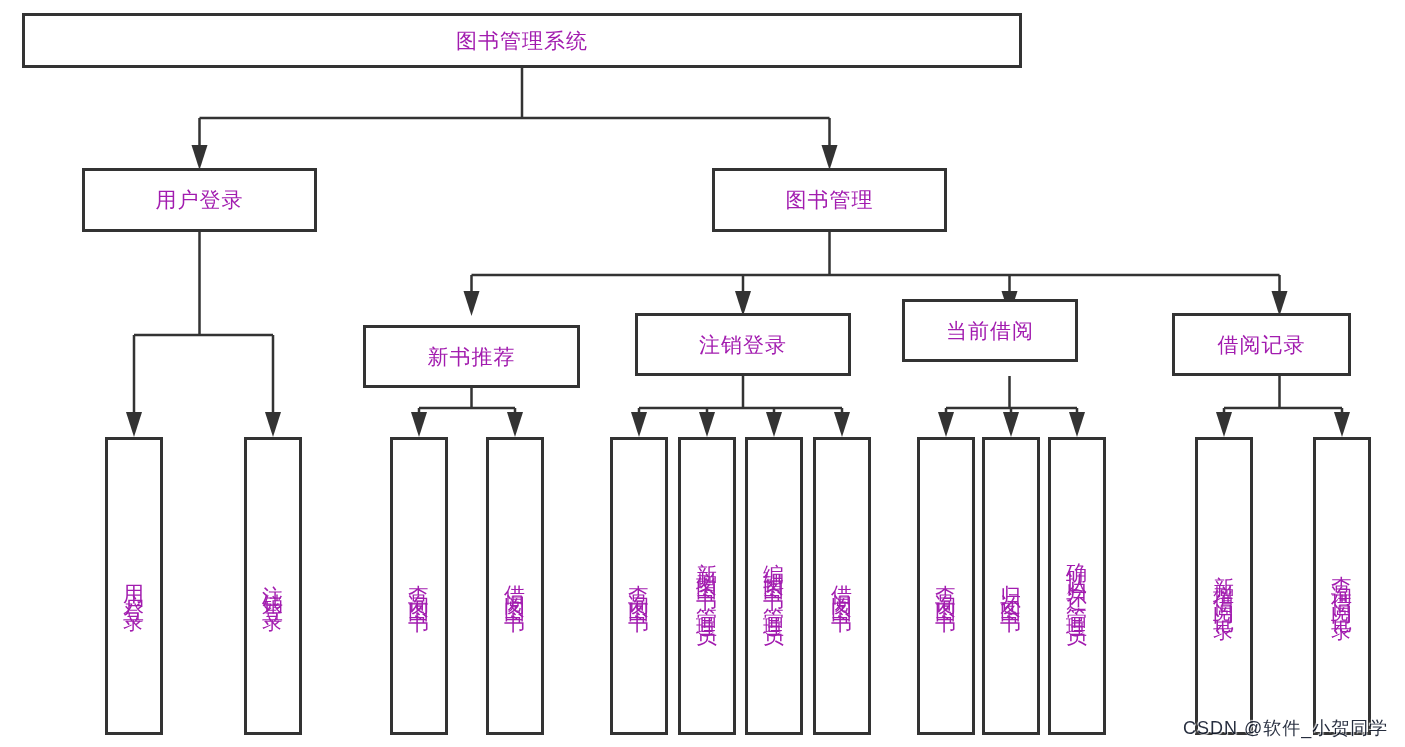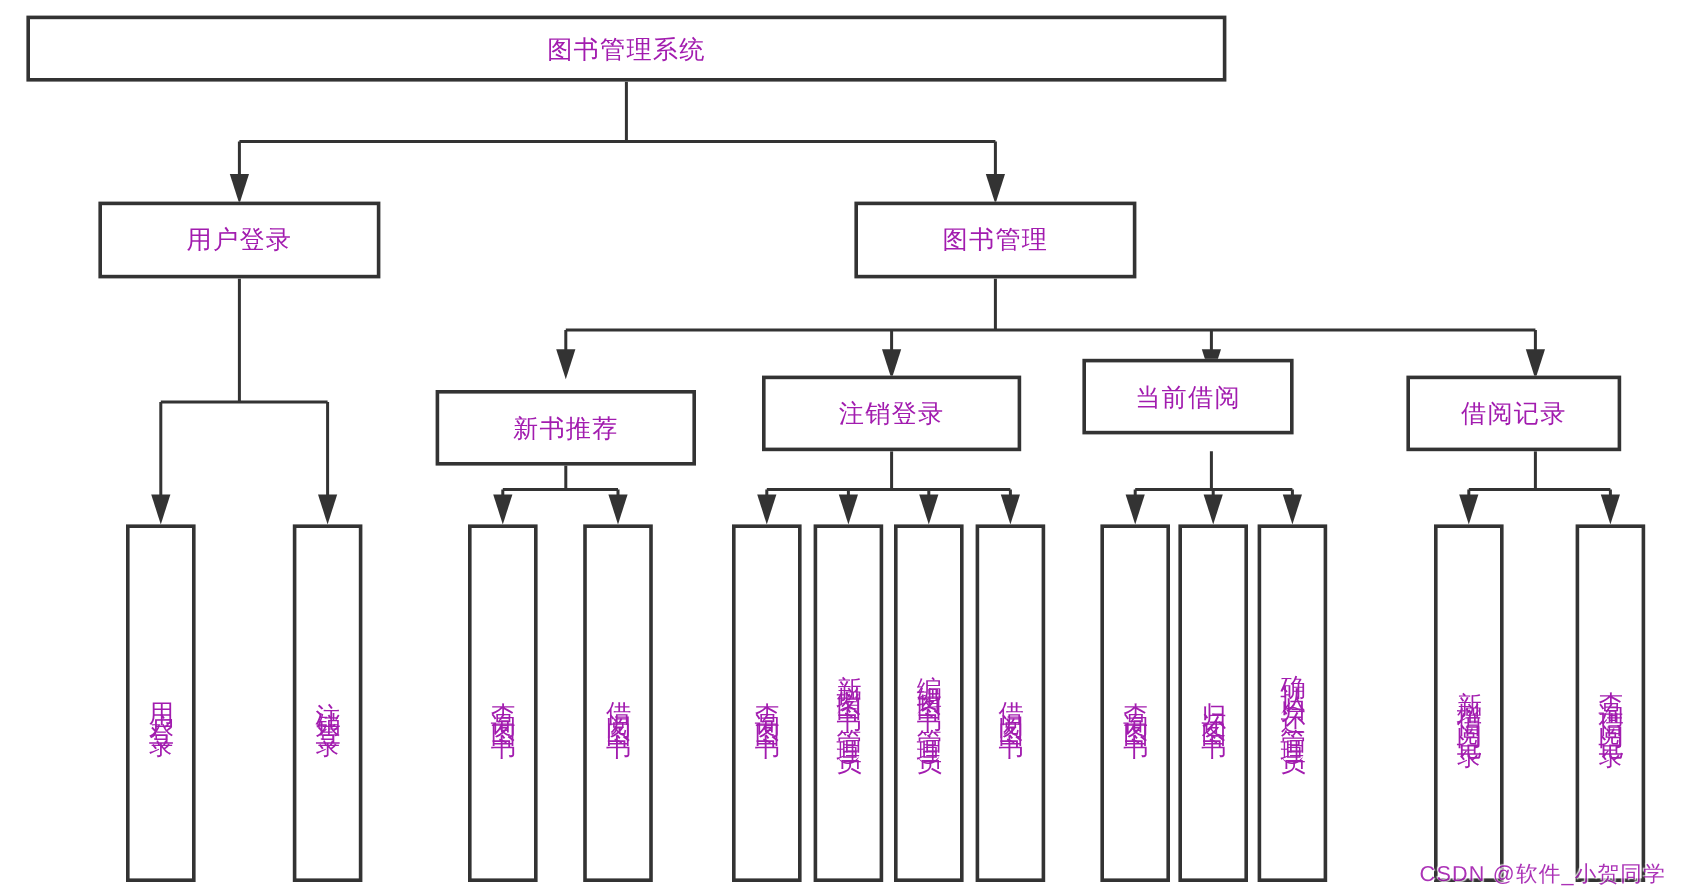--- a/index.html
+++ b/index.html
@@ -34,21 +34,21 @@
     text-orientation:mixed;
     font-size:21px;
     letter-spacing:9px;
     line-height:1;
   }
   .watermark{
     position:absolute;
     left:1183px;
     top:716px;
     font-size:18px;
-    color:#a21caf;
+    color:#0f172a;
     letter-spacing:1px;
     white-space:nowrap;
     text-shadow:1px 1px 1px #ffffff,-1px -1px 1px #ffffff;
     opacity:.9;
     z-index:5;
   }
 </style>
 </head>
 <body>
 

